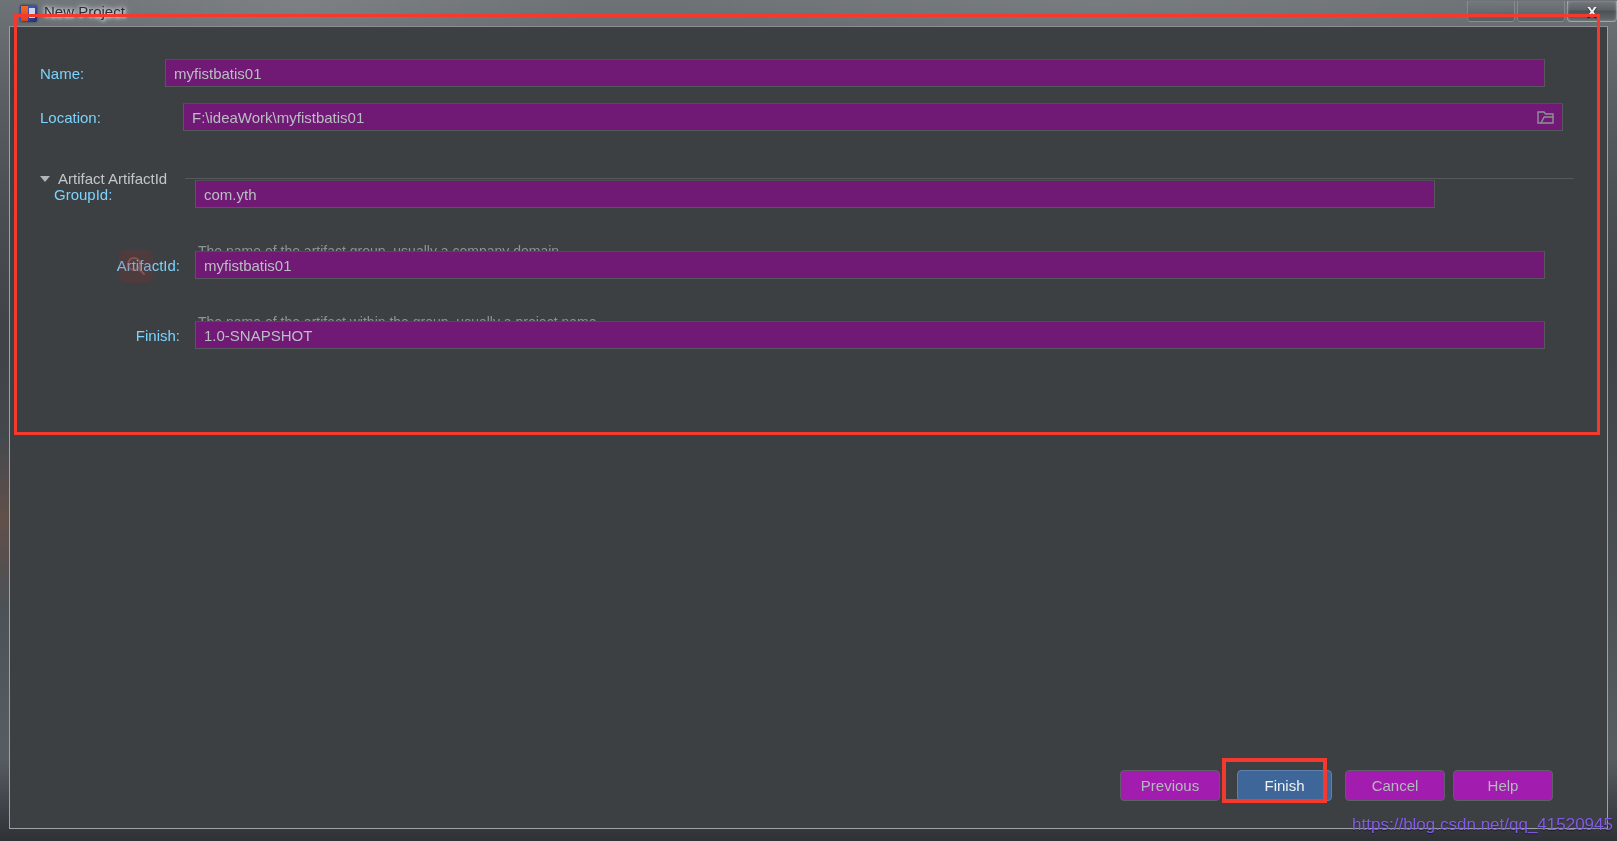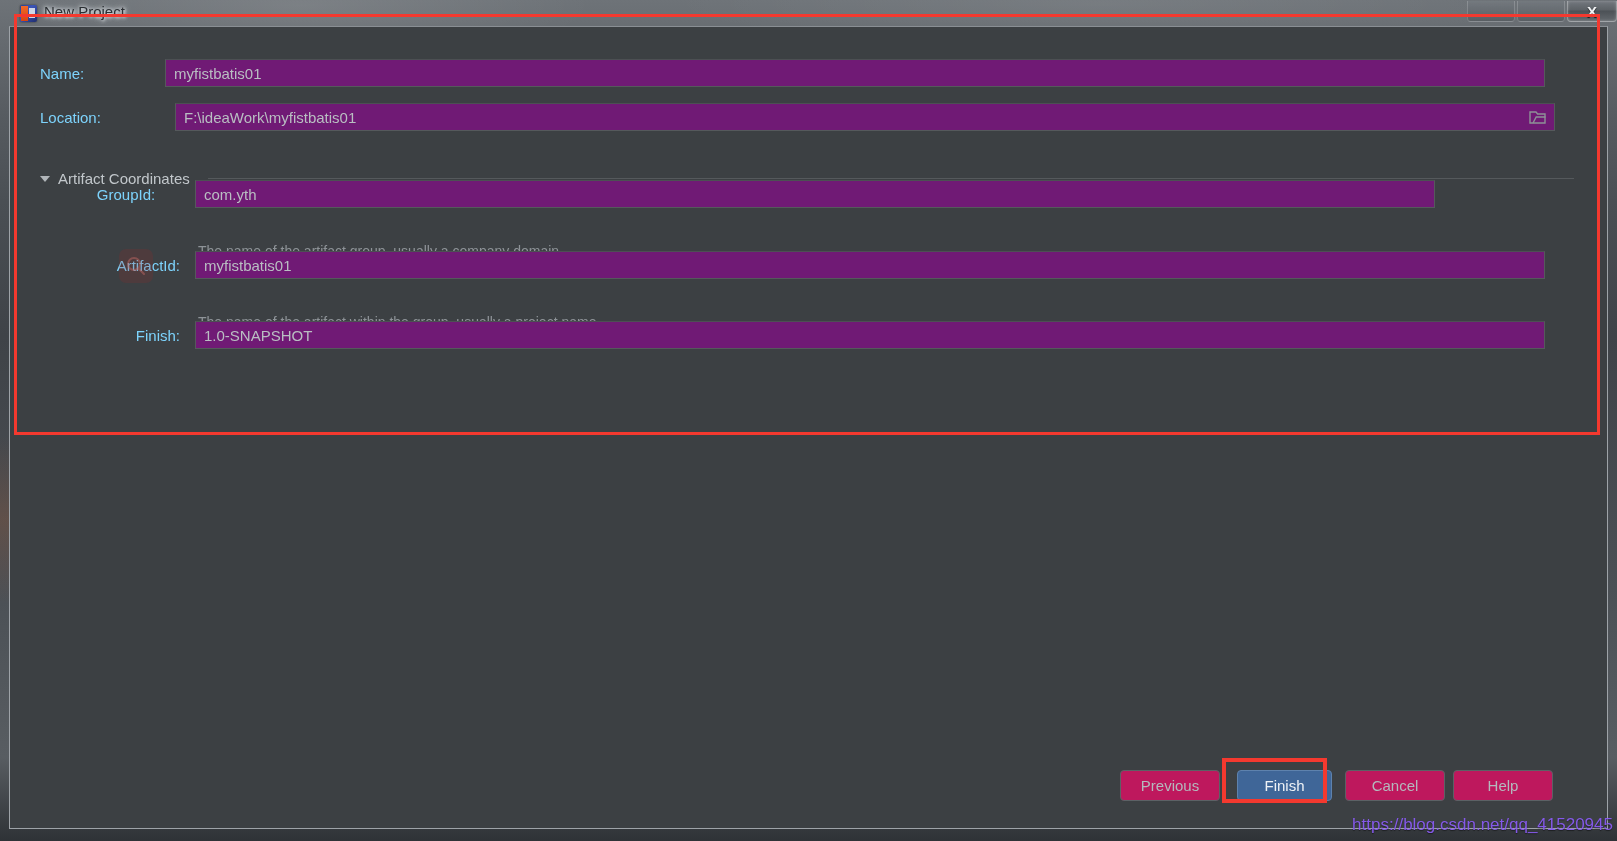--- a/index.html
+++ b/index.html
@@ -152,21 +152,21 @@
   }
 
   
   #row-name { left: 0; top: 46px; width: 1545px; }
   #row-name .field-label { position: absolute; left: 30px; width: 110px; text-align: left; }
   #row-name .text-field  { position: absolute; left: 155px; width: 1380px; }
 
   
   #row-location { left: 0; top: 90px; width: 1545px; }
   #row-location .field-label { position: absolute; left: 30px; width: 110px; text-align: left; }
-  #row-location .text-field  { position: absolute; left: 165px; width: 1380px; padding-right: 32px; }
+  #row-location .text-field  { position: absolute; left: 173px; width: 1380px; padding-right: 32px; }
 
   #folder-icon {
     position: absolute;
     right: 8px; top: 6px;
     width: 17px; height: 14px;
   }
   #folder-icon svg { display: block; }
 
   
   #artifact-header {
@@ -193,21 +193,21 @@
   #artifact-sep {
     flex: 1;
     height: 1px;
     background: #55595c;
     margin-left: 10px;
     margin-right: 6px;
   }
 
   
   #row-groupid { left: 0; top: 167px; width: 1545px; }
-  #row-groupid .field-label { position: absolute; left: 61px; width: 110px; text-align: center; }
+  #row-groupid .field-label { position: absolute; left: 44px; width: 110px; text-align: left; }
   #row-groupid .text-field  { position: absolute; left: 185px; width: 1240px; }
 
   .hint {
     position: absolute;
     font-size: 14px;
     color: #8e9398;
     white-space: nowrap;
   }
   #hint-groupid   { left: 188px; top: 216px; }
   #hint-artifact  { left: 188px; top: 287px; }
@@ -253,21 +253,21 @@
     left: 0; bottom: 0;
     width: 1599px;
     height: 70px;
   }
   .dlg-button {
     position: absolute;
     top: 12px;
     height: 31px;
     border-radius: 4px;
     border: 1px solid #5c6165;
-    background: #be185d;
+    background: #a21caf;
     color: #b4b9bd;
     font-size: 15px;
     display: flex;
     align-items: center;
     justify-content: center;
     white-space: nowrap;
   }
   #btn-previous { left: 1110px; width: 100px; }
   #btn-finish {
     left: 1227px; width: 95px;
@@ -325,21 +325,21 @@
           <svg width="17" height="14" viewBox="0 0 17 14">
             <path d="M1 2 h6 l1.6 2 H16 v9 H1 Z" fill="none" stroke="#8d9297" stroke-width="1.4"></path>
             <path d="M4 13 l3.2 -6 H16.5" fill="none" stroke="#8d9297" stroke-width="1.4"></path>
           </svg>
         </span>
       </div>
     </div>
 
     <div id="artifact-header">
       <span id="artifact-arrow"></span>
-      <span id="artifact-label">Artifact Coordinates</span>
+      <span id="artifact-label">Artifact ArtifactId</span>
       <span id="artifact-sep"></span>
     </div>
 
     <div class="row" id="row-groupid">
       <div class="field-label">GroupId:</div>
       <div class="text-field">com.yth</div>
     </div>
     <div class="hint" id="hint-groupid">The name of the artifact group, usually a company domain</div>
 
     <div class="row" id="row-artifactid">

